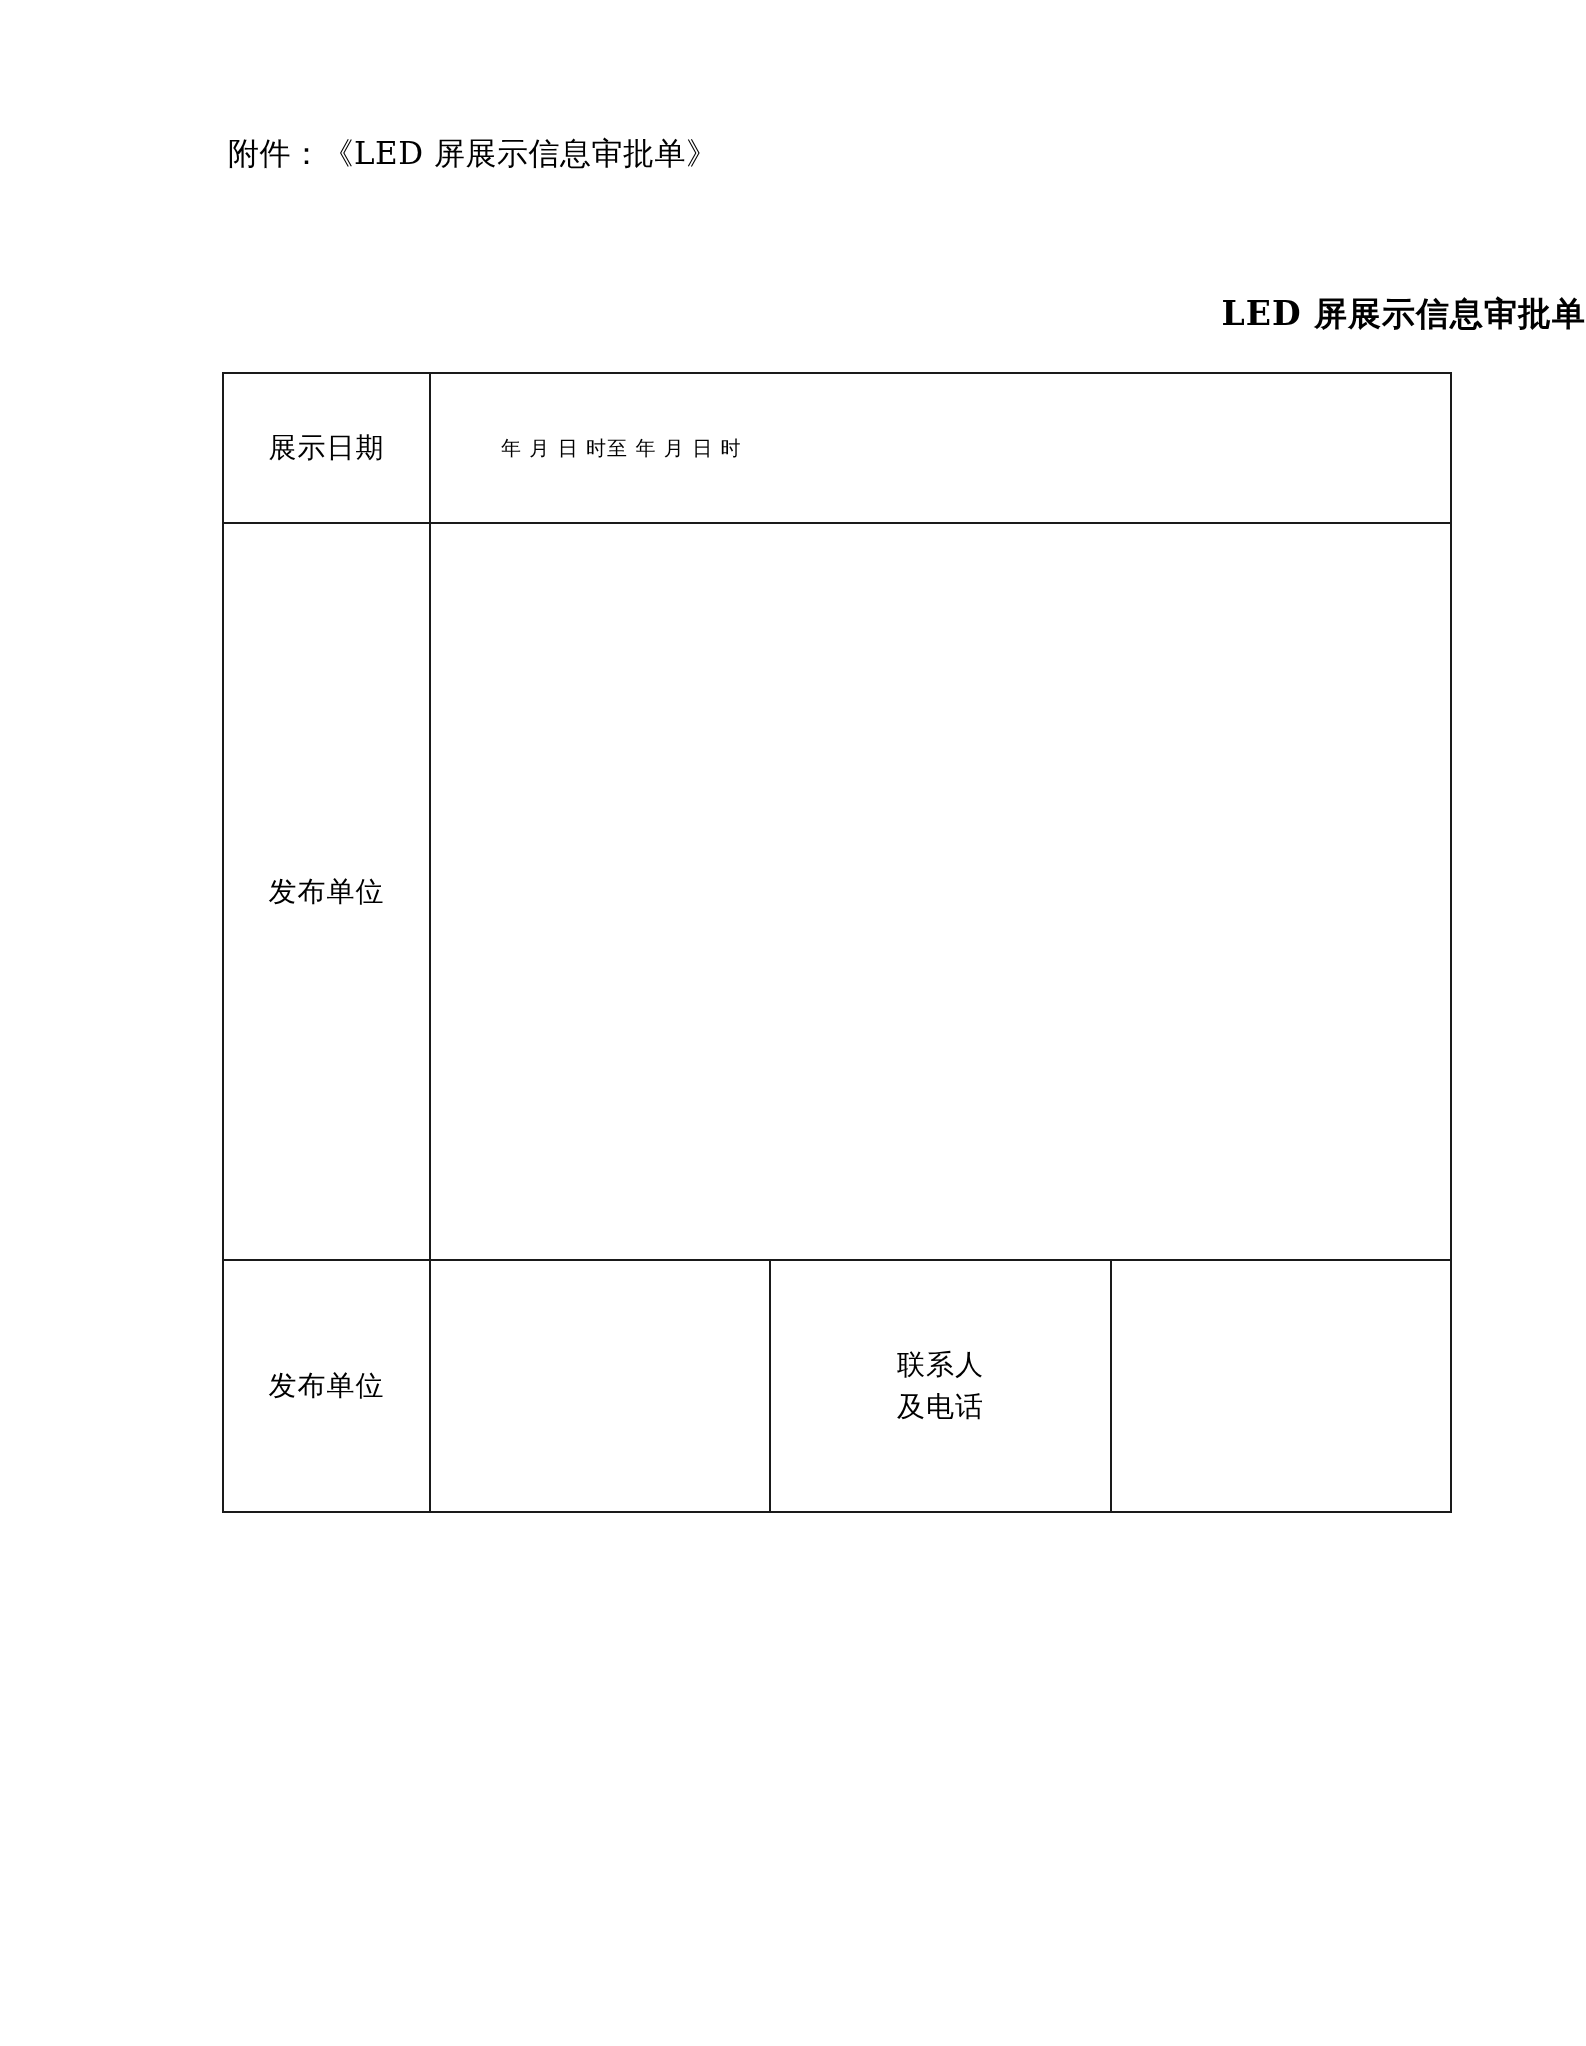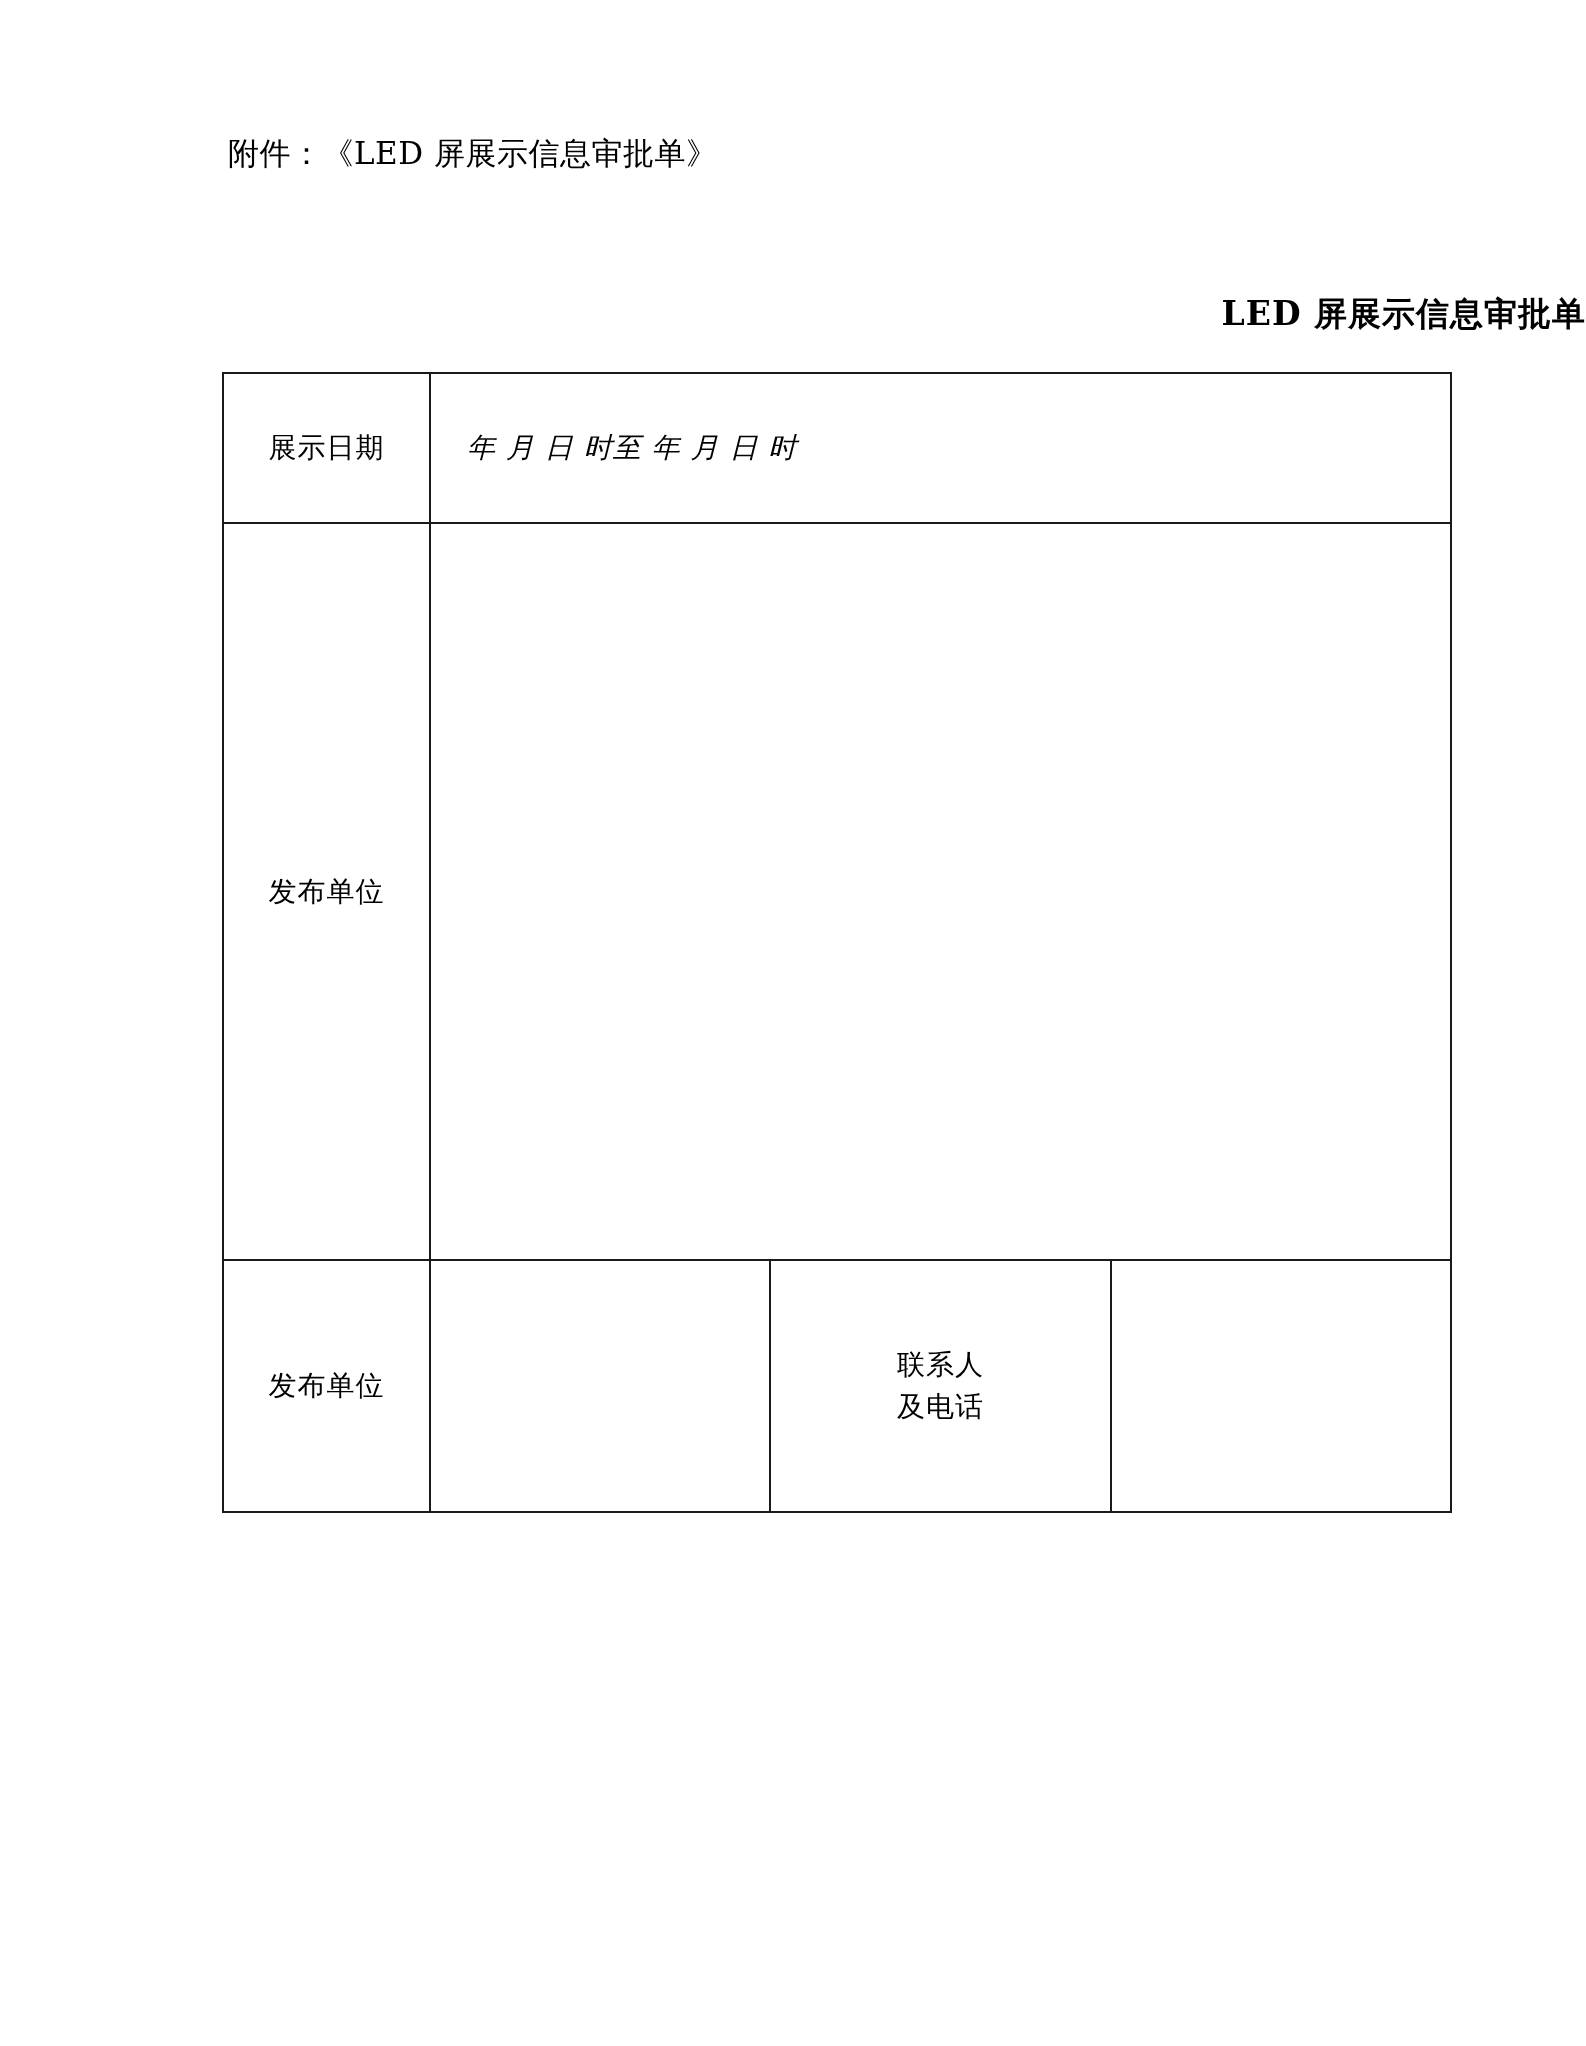--- a/index.html
+++ b/index.html
@@ -57,25 +57,24 @@
   }
   .label-cell {
     width: 205px;
     text-align: center;
     letter-spacing: 1px;
   }
   .date-row td {
     height: 148px;
   }
   .date-values {
-    padding-left: 36px;
-    font-size: 28px;
+    padding-left: 70px;
+    font-size: 20px;
     letter-spacing: 1px;
     white-space: nowrap;
-    font-style: italic;
   }
   .content-row td {
     height: 735px;
   }
   .content-row .label-cell {
     vertical-align: middle;
   }
   .unit-row td {
     height: 250px;
   }

